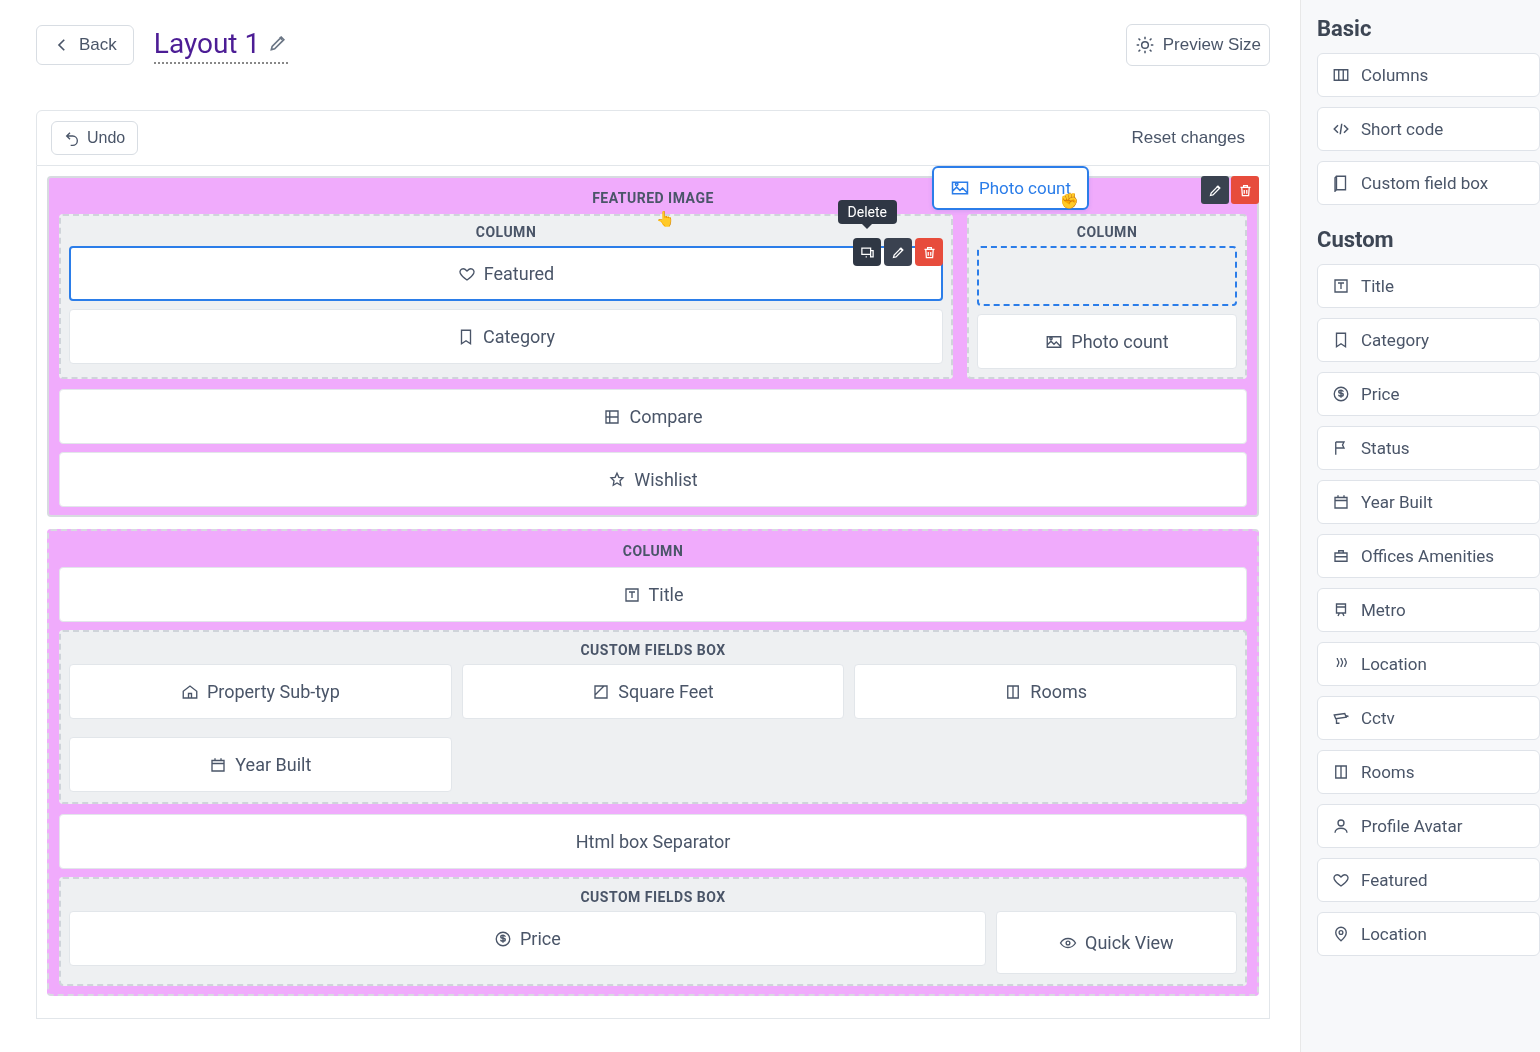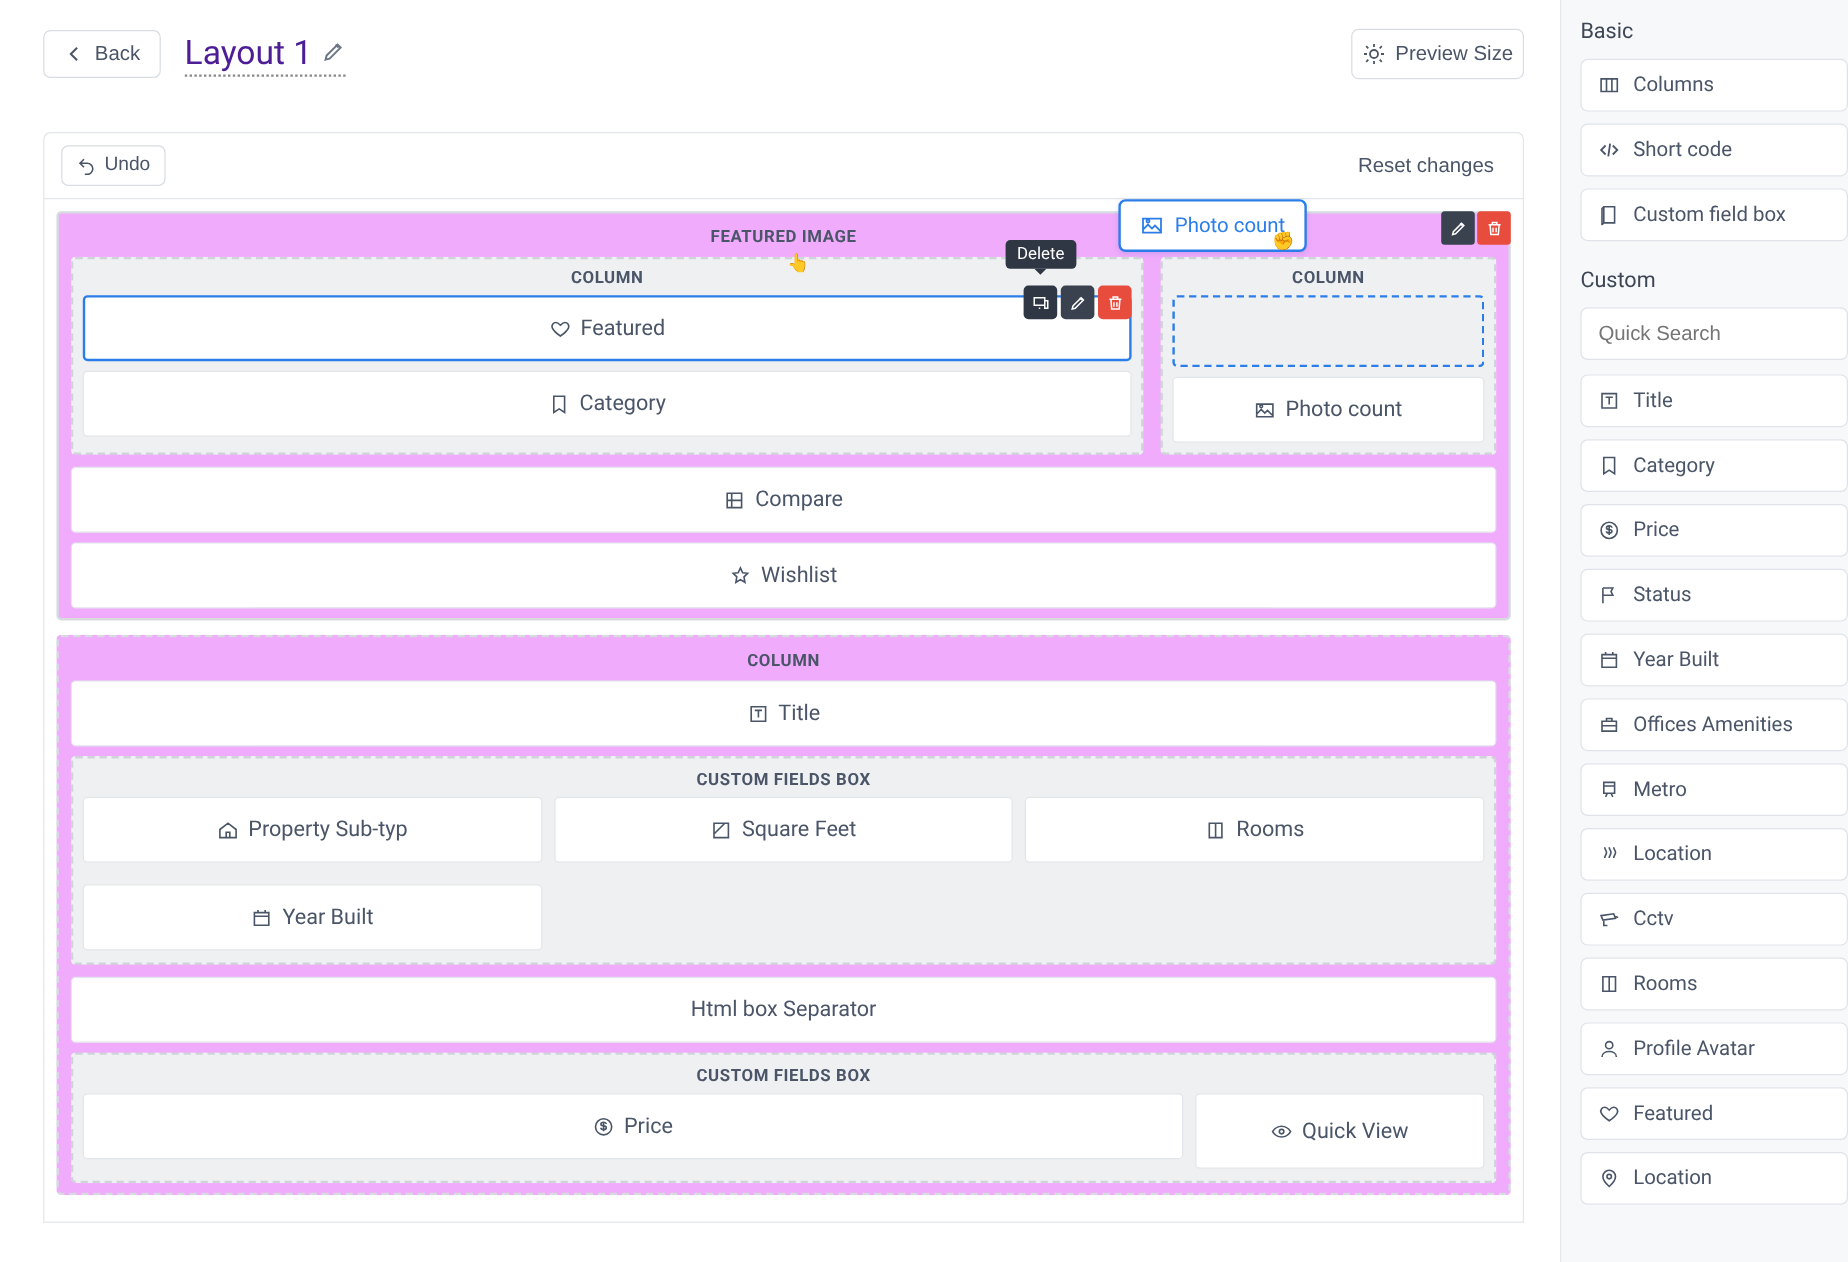--- a/index.html
+++ b/index.html
@@ -53,21 +53,21 @@
 
 
 .drag-chip { position:absolute; left: 932px; top: 166px; background:#fff; border:2px solid #2b7de9; border-radius:6px; padding:10px 16px; display:flex; align-items:center; gap:9px; color:#2b7de9; font-size:17px; box-shadow: 0 1px 4px rgba(40,90,180,.15); z-index: 50; }
 
 
 .grid2 { display:grid; grid-template-columns: 1fr 1fr 1fr; gap: 10px; }
 .cfbox { border:2px dashed #cfd4da; border-radius:4px; background:#eef0f2; padding: 6px 8px 10px 8px; margin-top: 8px; }
 .cfbox .section-title { padding: 4px 0 6px 0; }
 
 
-.side-h { font-size: 18px; color:#3d4654; margin: 6px 0 12px 0; font-weight: 400; }
+.side-h { font-size: 22px; color:#3d4654; margin: 6px 0 12px 0; font-weight: 700; }
 .side-list { display:flex; flex-direction:column; gap: 10px; }
 .chip { background:#fff; border:1px solid #dfe3e9; border-radius:6px; padding: 11px 14px; font-size:17px; color:#4a5568; display:flex; align-items:center; gap:11px; cursor:grab; }
 .side-search { width: 100%; background:#fff; border:1px solid #dfe3e9; border-radius:6px; padding: 11px 14px; font-size:17px; color:#8a94a3; margin-bottom: 12px; }
 
 
 .ic { width:18px; height:18px; display:inline-block; }
 svg { display:block; }
 
 
 .grab-cursor { position:absolute; left:1060px; top:192px; z-index:60; font-size:15px; }
@@ -373,21 +373,20 @@
       </div>
     <div class="chip">
         <svg class="ic">
           <use href="#i-box"></use>
         </svg>
         <span>Custom field box</span>
       </div>
   </div>
 
   <div class="side-h" style="margin-top:22px">Custom</div>
-  <input class="side-search" placeholder="Quick Search" style="">
   <div class="side-list">
     <div class="chip">
         <svg class="ic">
           <use href="#i-text"></use>
         </svg>
         <span>Title</span>
       </div>
     <div class="chip">
         <svg class="ic">
           <use href="#i-bookmark"></use>

